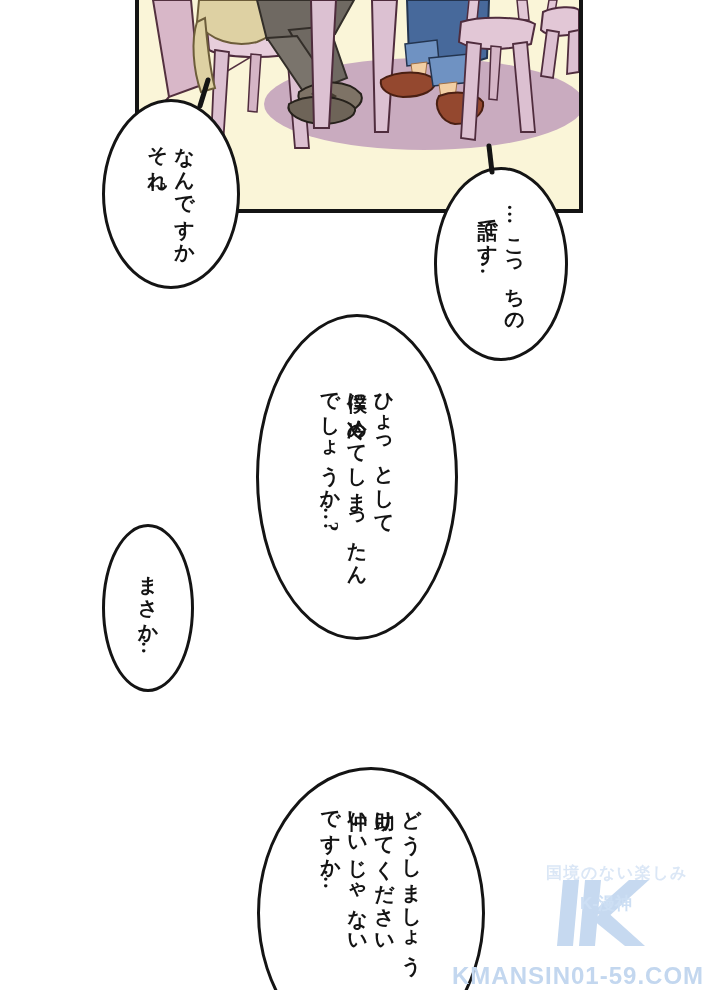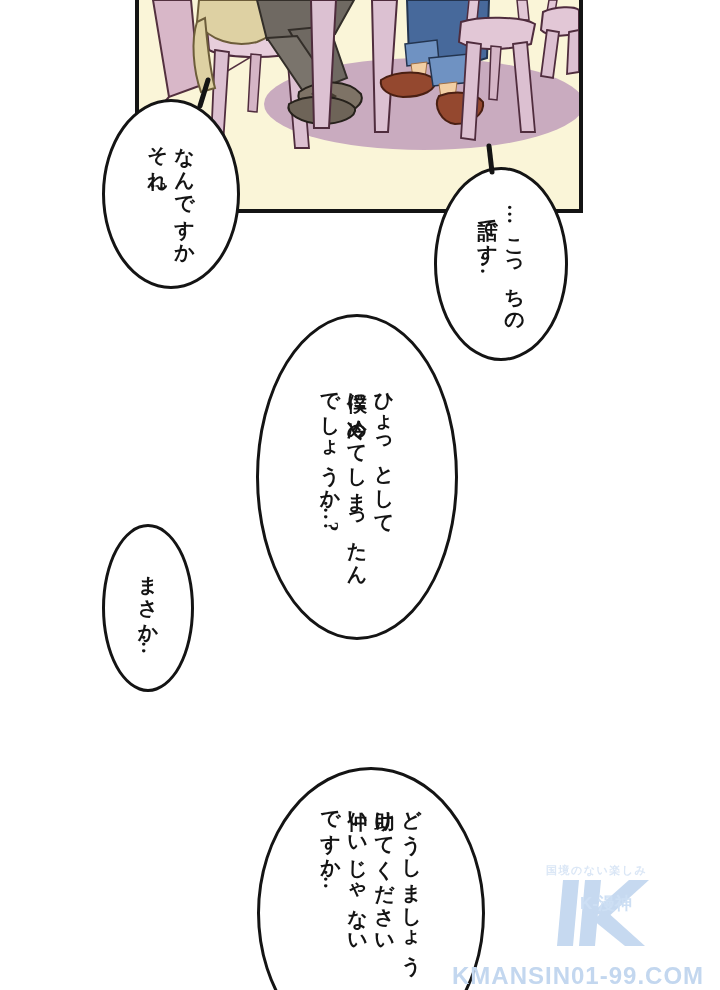--- a/index.html
+++ b/index.html
@@ -23,21 +23,21 @@
   .vtext{
     writing-mode:vertical-rl;font-weight:700;color:#141414;
     font-size:20px;line-height:1.35;letter-spacing:1.5px;text-align:start;
   }
   .vtext .col{display:block;}
   .bubble.b5{align-items:flex-start;justify-content:center;padding-top:26px;}
   .tail{position:absolute;z-index:3;}
   
   .wm{position:absolute;z-index:4;color:#c3d7ef;}
   .wm-tagline{
-    left:546px;top:863px;font-size:11px;letter-spacing:1.5px;
+    left:546px;top:863px;font-size:16px;letter-spacing:1.5px;
     color:#dbe7f6;font-family:"Liberation Sans",sans-serif;font-weight:700;text-align:right;
   }
   .wm-logo{left:553px;top:876px;width:100px;height:74px;}
   .wm-brand{
     left:556px;top:892px;width:100px;text-align:center;font-size:17px;
     font-weight:700;color:#cddff4;font-family:"Liberation Sans",sans-serif;
   }
   .wm-site{
     left:452px;top:962px;font-size:24px;font-weight:700;letter-spacing:1px;
     color:#c3d7ef;white-space:nowrap;font-family:"Liberation Sans",sans-serif;
@@ -148,15 +148,15 @@
     <g fill="#c6d9f0">
       <polygon points="10,4 26,4 20,70 4,70"></polygon>
       <polygon points="32,4 48,4 42,70 26,70"></polygon>
       <polygon points="40,36 76,4 96,4 54,42"></polygon>
       <polygon points="52,34 92,70 72,70 40,44"></polygon>
     </g>
   </svg>
 
   <div class="wm wm-brand">K-漫神</div>
 
-  <div class="wm wm-site">KMANSIN01-99.COM</div>
+  <div class="wm wm-site">KMANSIN01-59.COM</div>
 
 </div>
 
 </body></html>

